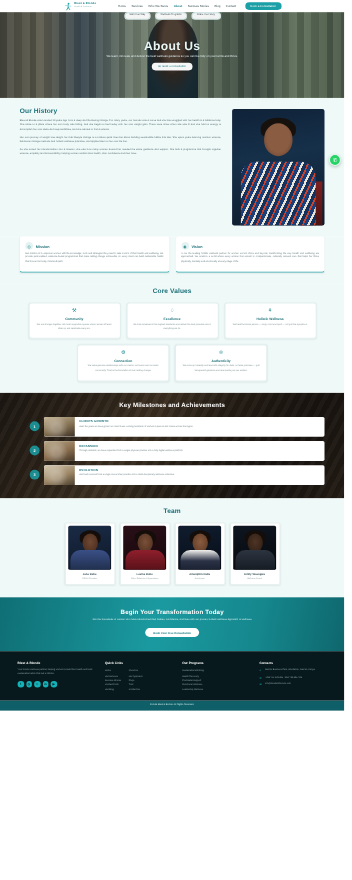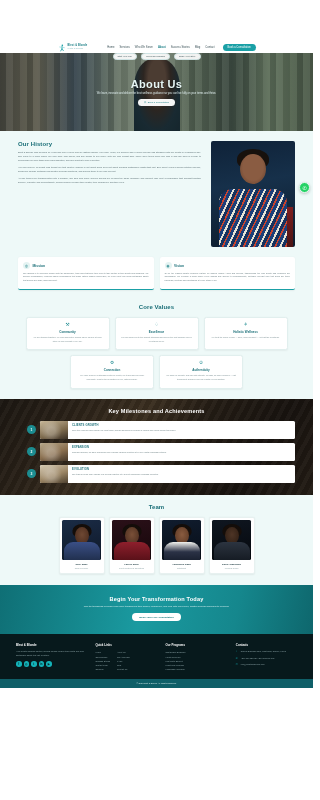--- a/index.html
+++ b/index.html
@@ -4,21 +4,21 @@
 <style>
   * { box-sizing: border-box; margin: 0; padding: 0; }
   html, body { width: 313px; height: 800px; }
   body {
     font-family: "Liberation Sans", sans-serif;
     background: #ffffff;
     overflow: hidden;
     font-size: 3px;
     color: #33444a;
   }
-  .page { width: 313px; height: 692px; position: relative; margin-top: 42px; }
+  .page { width: 313px; height: 692px; position: relative; }
 
   
   .header {
     height: 11px; background: #ffffff;
     display: flex; align-items: center; padding: 0 6px;
     position: relative; z-index: 20;
   }
   .logo { display: flex; align-items: center; gap: 1.5px; margin-left: 52px; }
   .logo-mark { width: 8px; height: 8px; position: relative; }
   .logo-text { display: flex; flex-direction: column; line-height: 1.05; }

